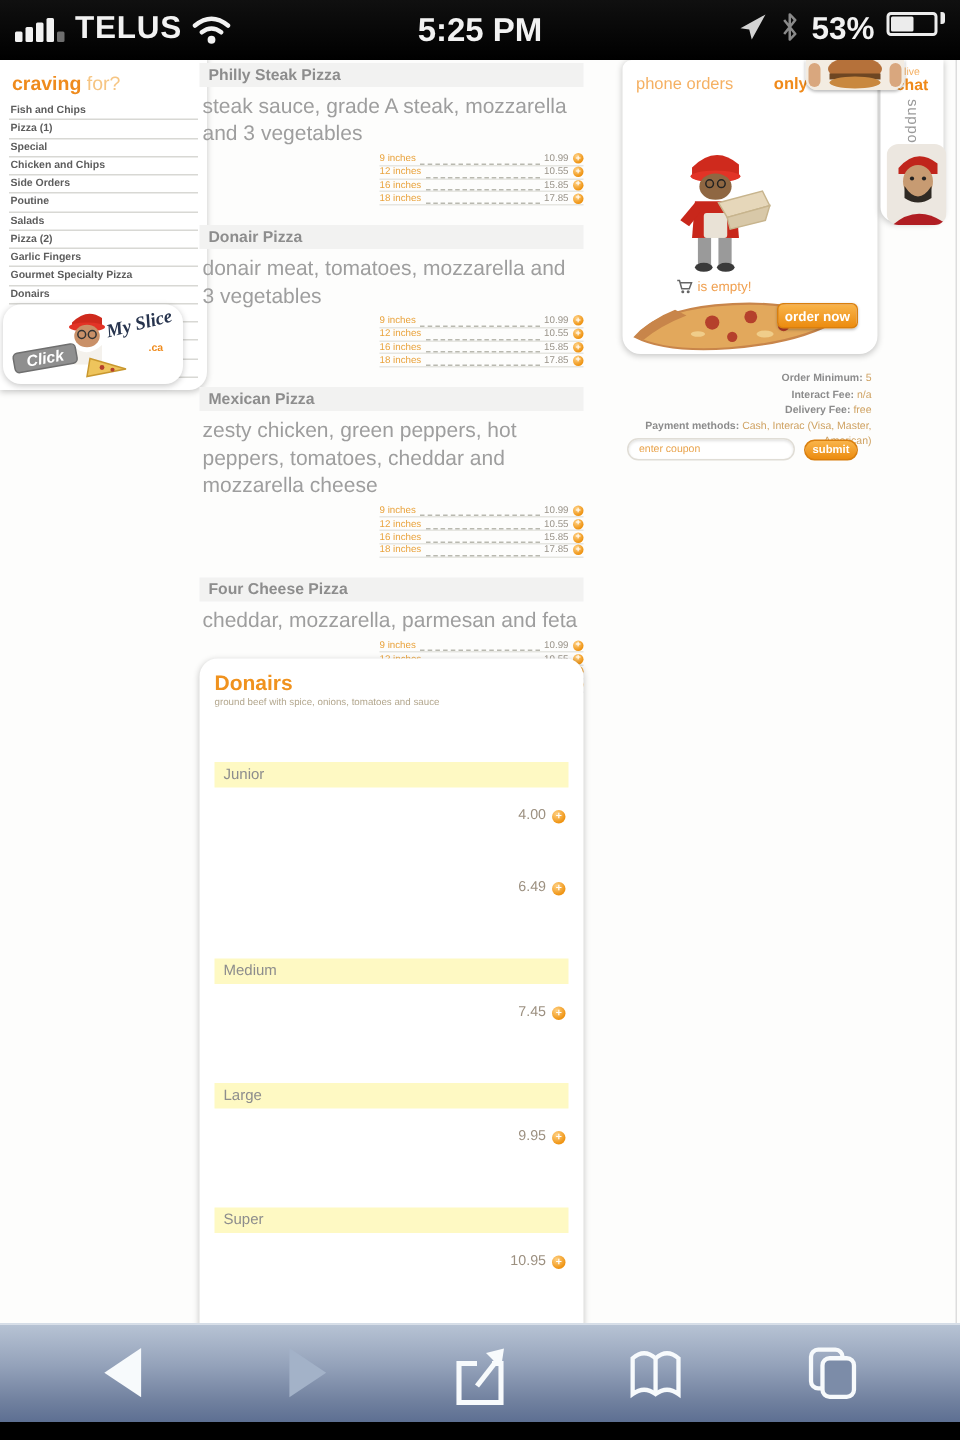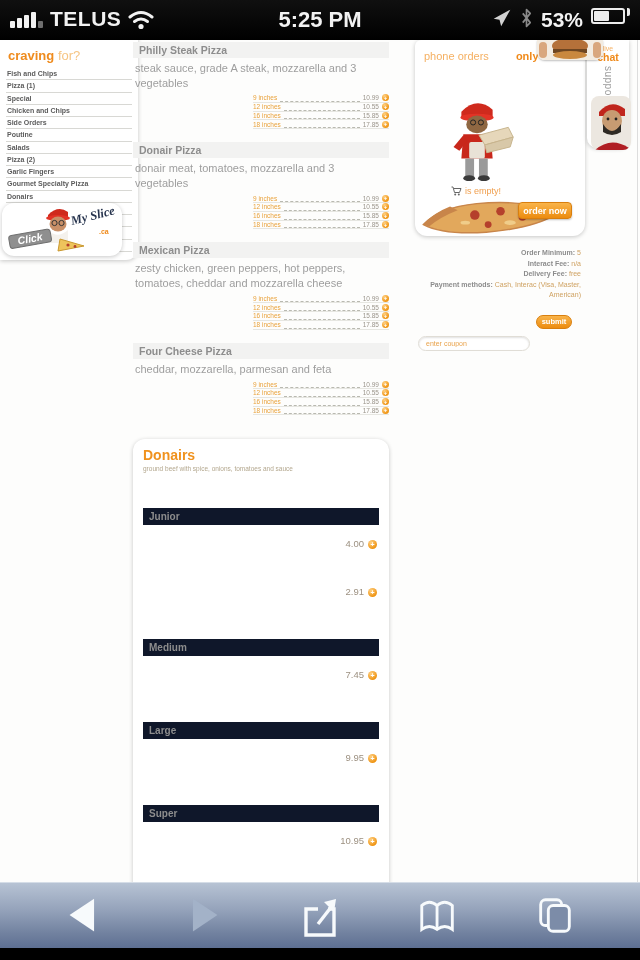--- a/index.html
+++ b/index.html
@@ -36,38 +36,38 @@
   .crave .strong { color:#ef8b1d; font-weight:700; }
   .crave .light { color:#f6c583; }
   .nav-item { margin:0 6px; padding:2px 1px 1px; font-size:7px; font-weight:600; color:#5c5c5c;
     border-bottom:1px solid #d8d8d4; cursor:pointer; line-height:1.18; }
   .logo-card { position:absolute; left:2px; top:163px; width:120px; height:53px; border-radius:12px; overflow:hidden;}
 
   
   .menu-col { position:absolute; left:133px; top:2px; width:256px; }
   .section { margin-bottom:13px; }
   .sec-title { background:#f2f2f1; color:#8d8d8d; font-weight:700; font-size:10.5px; padding:2px 6px; }
-  .sec-desc { color:#9e9e9e; font-size:11px; line-height:1.32; margin:3px 2px 4px; }
+  .sec-desc { color:#9e9e9e; font-size:14px; line-height:1.32; margin:3px 2px 4px; }
   .price-block { width:136px; margin-left:auto; margin-top:2px; }
   .price-row { display:flex; align-items:center; height:8.8px; border-bottom:1px solid #e6e6e1; font-size:6.5px; }
   .size-link { color:#e9a23b; white-space:nowrap; }
   .leader { flex:1; border-bottom:1px dashed #b9b9b0; margin:0 3px; align-self:flex-end; height:45%; }
   .price { color:#9a948a; }
   .plus { display:inline-flex; align-items:center; justify-content:center; border-radius:50%;
     background:radial-gradient(circle at 35% 30%, #ffd184, #ef9413 70%); color:#fff; font-weight:700; }
   .plus-s { width:7px; height:7px; font-size:6px; margin-left:3px; line-height:1;}
   .plus-m { width:9px; height:9px; font-size:7px; margin-left:4px; line-height:1;}
 
   
   .donairs-card { position:absolute; left:133px; top:399px; width:256px; height:460px;
     border-radius:12px 12px 0 0; padding:8px 10px 10px; }
   .don-title { color:#f0921e; font-weight:700; font-size:14px; }
   .don-desc { color:#b3a78e; font-size:6.5px; margin:2px 0 12px; }
   .don-item { margin-bottom:18px; }
-  .don-bar { background:#0f172a; color:#8d8d8d; font-weight:700; font-size:10px; padding:3px 6px;margin-top:36px; }
+  .don-bar { background:#fef9c3; color:#8d8d8d; font-weight:400; font-size:10px; padding:3px 6px;margin-top:36px; }
   .don-price { text-align:right; padding:13px 2px 6px; font-size:9.5px; color:#9c9080; }
 
   
   .right-col { position:absolute; left:415px; top:0; width:225px; height:100%; }
   .right-card { position:absolute; left:0; top:0; width:170px; height:196px; border-radius:6px 0 12px 12px; }
   .phone-line { padding:10px 0 0 9px; font-size:11px; }
   .phone-line .po { color:#f5b062; }
   .phone-line .only { color:#f08a1a; font-weight:700;margin-left:24px; }
   .burger { position:absolute; left:122px; top:0; width:66px; height:20px; border-radius:0 0 8px 8px;
     overflow:hidden; z-index:3; box-shadow:0 1px 2px rgba(0,0,0,.25); }
@@ -81,21 +81,21 @@
     display:flex; flex-direction:column; align-items:center; padding-top:5px; cursor:pointer;}
   .chat-tab .live { font-size:7px; color:#f5b062; line-height:1; }
   .chat-tab .chat { font-size:10.5px; color:#f08a1a; font-weight:700; line-height:1.1; }
   .chat-tab .support { writing-mode:vertical-rl; font-size:10px; color:#9a9a9a; margin-top:2px; letter-spacing:.5px;}
   .agent-photo { position:absolute; left:176px; top:56px; width:40px; height:54px; border-radius:8px; overflow:hidden; z-index:4;}
   .info-block { position:absolute; left:14px; top:208px; width:152px; text-align:right; font-size:7px; line-height:1.5;}
   .info-block .lbl { color:#8c8c8c; font-weight:700; }
   .info-block .val { color:#cfa262; }
   .coupon-row { position:absolute; left:3px; top:252px; display:flex; align-items:center; gap:6px; }
   .coupon-pill { width:112px; height:15px; border:1px solid #e0ddd6; border-radius:9px; background:#fff;
-    box-shadow:inset 0 1px 2px rgba(0,0,0,.12); display:flex; align-items:center; padding:0 7px;margin-top:44px;}
+    box-shadow:inset 0 1px 2px rgba(0,0,0,.12); display:flex; align-items:center; padding:0 7px;}
   .coupon-pill input { border:none; outline:none; width:100%; font-size:7px; color:#b07a30; background:transparent;
     font-family:"Liberation Sans", sans-serif;}
   .coupon-pill input::placeholder { color:#e9a34c; }
   .submit-btn { width:36px; height:14px; border:1px solid #d97f0e; border-radius:8px;
     background:linear-gradient(180deg,#f9b44a,#ec8c10); color:#fff; font-weight:700; font-size:7.5px;
     display:flex; align-items:center; justify-content:center; cursor:pointer;}
 
   
   .toolbar { position:absolute; left:0; top:882px; width:640px; height:66px;
     background:linear-gradient(180deg,#b7c3d4 0%, #94a2ba 42%, #71819f 78%, #5d6f92 100%);
@@ -314,21 +314,21 @@
 
     <div class="donairs-card card">
       <div class="don-title">Donairs</div>
       <div class="don-desc">ground beef with spice, onions, tomatoes and sauce</div>
 
       <div class="don-item">
         <div class="don-bar">Junior</div>
         <div class="don-price"><span>4.00</span><span class="plus plus-m">+</span></div>
       </div>
       <div class="don-item">
-        <div class="don-price"><span>2.91</span><span class="plus plus-m">+</span></div>
+        <div class="don-price"><span>6.49</span><span class="plus plus-m">+</span></div>
       </div>
       <div class="don-item">
         <div class="don-bar">Medium</div>
         <div class="don-price"><span>7.45</span><span class="plus plus-m">+</span></div>
       </div>
       <div class="don-item">
         <div class="don-bar">Large</div>
         <div class="don-price"><span>9.95</span><span class="plus plus-m">+</span></div>
       </div>
       <div class="don-item">

